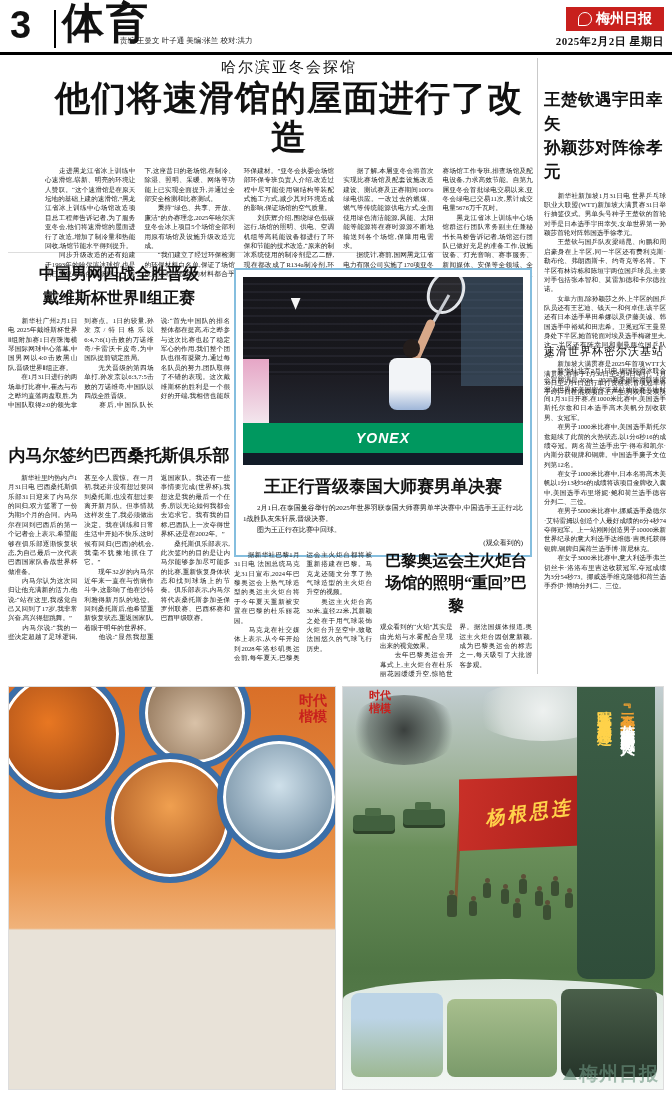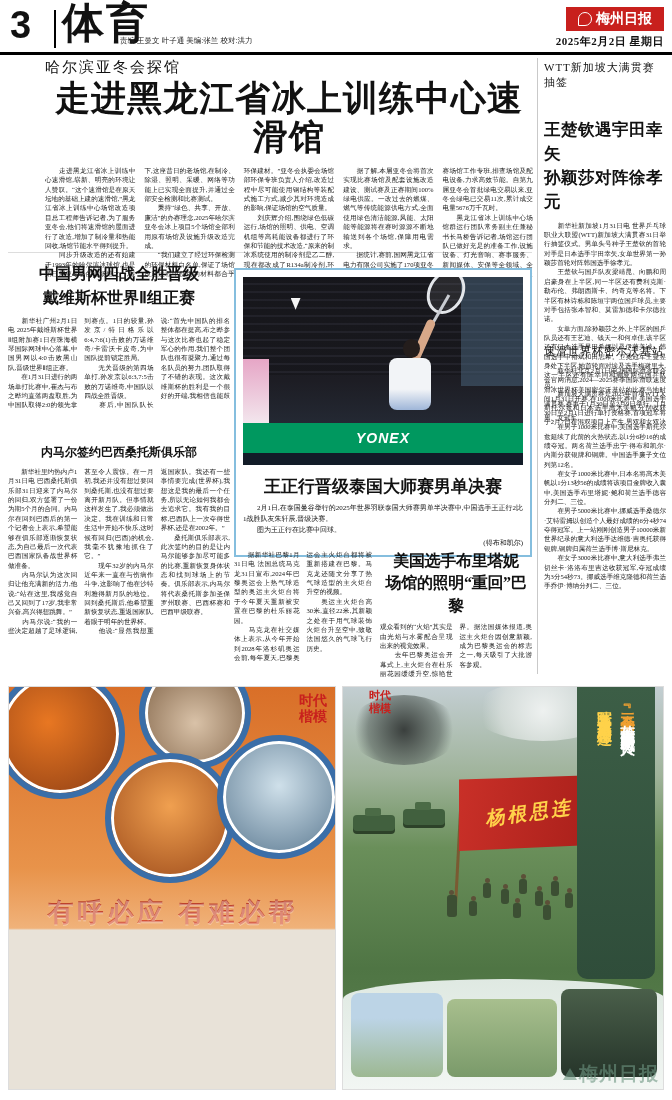--- a/index.html
+++ b/index.html
@@ -18,39 +18,39 @@
   #masthead .logo{width:12px;height:12px;border:1.5px solid #fff;border-radius:50% 50% 50% 0;display:inline-block;}
   #hdr-date{right:8px;top:34px;font-size:11px;font-weight:700;letter-spacing:.5px;}
   #hdr-rule{left:0;top:52px;width:672px;height:2.5px;background:#000;}
 
   
   .vline{width:1px;background:#c9c9c9;}
   .hline{height:1px;background:#ddd;}
 
   
   #main-story{left:45px;top:58px;width:488px;}
-  #main-story .kicker{text-align:left;font-size:15px;letter-spacing:2px;margin-bottom:3px;}
+  #main-story .kicker{text-align:center;font-size:15px;letter-spacing:2px;margin-bottom:3px;}
   #main-story .headline{text-align:center;font-size:35px;font-weight:900;letter-spacing:1px;line-height:1.1;}
   .bodytext{font-size:6.6px;line-height:1.42;text-align:justify;color:#1a1a1a;white-space:pre-line;overflow:hidden;}
   #main-story .bodytext{margin-top:9px;column-count:5;column-gap:9px;height:118px;}
 
   
   .rail{left:544px;width:122px;}
   .rail .kicker{font-size:11px;margin-bottom:5px;letter-spacing:1px;}
   .rail .hl{font-size:16.5px;font-weight:900;line-height:1.45;letter-spacing:.5px;margin-top:28px;}
   .rail .bodytext{margin-top:7px;}
   #wtt{top:60px;} #wtt .bodytext{height:206px;}
   #skate{top:344px;} #skate .bodytext{height:250px;}
 
   
   #tennis{left:8px;top:262px;width:222px;}
   #tennis .hl{text-align:center;font-size:16px;font-weight:900;line-height:1.5;}
   #tennis .bodytext{margin-top:6px;column-count:3;column-gap:7px;height:102px;}
   #neymar{left:8px;top:444px;width:222px;}
-  #neymar .hl{text-align:center;font-size:12px;font-weight:900;}
+  #neymar .hl{text-align:center;font-size:17px;font-weight:900;}
   #neymar .bodytext{margin-top:6px;column-count:3;column-gap:7px;height:212px;}
 
   
   #photo-box{left:234px;top:268px;width:298px;border:2px solid #85bede;background:#fff;padding:7px;box-sizing:border-box;}
   #photo{position:relative;height:188px;background:linear-gradient(#141417 0%,#1d1d24 55%,#2a3442 100%);overflow:hidden;}
   #photo .stands{position:absolute;left:0;top:0;right:0;height:52%;
      background:repeating-linear-gradient(#17171c 0 6px,#23232b 6px 8px);opacity:.9;}
   #photo .wall-r{position:absolute;right:0;top:0;width:22%;height:58%;background:#51708c;opacity:.45;}
   #photo .pink{position:absolute;left:0;bottom:34px;width:26px;height:72px;background:linear-gradient(#e6a6c6,#f4eef2);}
   #photo .banner{position:absolute;left:0;right:0;bottom:12px;height:30px;background:#00985f;
@@ -144,33 +144,32 @@
     <span>梅州日报</span>
   </div>
   <div class="abs" id="hdr-date">2025年2月2日  星期日</div>
   <div class="abs" id="hdr-rule"></div>
 
   <div class="abs vline" style="left:537px;top:58px;height:616px;"></div>
   <div class="abs hline" style="left:8px;top:252px;width:524px;"></div>
 
   <div class="abs" id="main-story">
     <div class="kicker">哈尔滨亚冬会探馆</div>
-    <div class="headline">走进黑龙江省冰上训练中心速滑馆</div>
+    <div class="headline">他们将速滑馆的屋面进行了改造</div>
     <div class="bodytext">　　走进黑龙江省冰上训练中心速滑馆,崭新、明亮的环境让人赞叹。“这个速滑馆是在原天坛地的基础上建的速滑馆,”黑龙江省冰上训练中心场馆改造项目总工程师告诉记者,为了服务亚冬会,他们将速滑馆的屋面进行了改造,增加了制冷量和热能回收,场馆节能水平得到提升。
 　　同步升级改造的还有始建于1993年的哈尔滨冰球馆,也是第三届亚冬会的主场馆之一,眼下,这座昔日的老场馆,在制冷、除湿、照明、采暖、网络等功能上已实现全面提升,并通过全部安全检测和比赛测试。
 　　秉持“绿色、共享、开放、廉洁”的办赛理念,2025年哈尔滨亚冬会冰上项目5个场馆全部利用原有场馆及设施升级改造完成。
 　　“我们建立了经过环保检测的环保材料白名单,保证了场馆改造过程中使用的材料都合乎环保建材。”亚冬会执委会场馆部环保专班负责人介绍,改造过程中尽可能使用钢结构等装配式施工方式,减少其对环境造成的影响,保证场馆的空气质量。
 　　刘庆辉介绍,围绕绿色低碳运行,场馆的照明、供电、空调机组等高耗能设备都进行了环保和节能的技术改造,“原来的制冰系统使用的制冷剂是乙二醇,现在都改成了R134a制冷剂,环保又高效。”
 　　据了解,本届亚冬会将首次实现比赛场馆及配套设施改造建设、测试赛及正赛期间100%绿电供应。一改过去的燃煤、燃气等传统能源供电方式,全面使用绿色清洁能源,风能、太阳能等能源将在赛时源源不断地输送到各个场馆,保障用电需求。
 　　据统计,赛前,国网黑龙江省电力有限公司实施了170项亚冬会配套电网补强工程,组建各比赛场馆工作专班,排查场馆及配电设备,力求高效节能。自第九届亚冬会首批绿电交易以来,亚冬会绿电已交易11次,累计成交电量5676万千瓦时。
 　　黑龙江省冰上训练中心场馆群运行团队常务副主任兼秘书长马桥告诉记者,场馆运行团队已做好充足的准备工作,设施设备、灯光音响、赛事服务、新闻媒体、安保等全领域、全流程都已做好演练准备,努力呈现一场绿色、共享、精彩的亚冬盛会。</div>
   </div>
 
   <div class="abs rail" id="wtt">
-    <div class="kicker">WTT新加坡大满贯赛抽签</div>
     <div class="hl">
       <span>王楚钦遇宇田幸矢</span><br>
       <span>孙颖莎对阵徐孝元</span>
     </div>
     <div class="bodytext">　　新华社新加坡1月31日电 世界乒乓球职业大联盟(WTT)新加坡大满贯赛31日举行抽签仪式。男单头号种子王楚钦的首轮对手是日本选手宇田幸矢,女单世界第一孙颖莎首轮对阵韩国选手徐孝元。
 　　王楚钦与国乒队友梁靖昆、向鹏和周启豪身在上半区,同一半区还有费利克斯·勒布伦、弗朗西斯卡、约奇克等名将。下半区有林诗栋和陈垣宇两位国乒球员,主要对手包括张本智和、莫雷加德和卡尔德拉诺。
 　　女单方面,除孙颖莎之外,上半区的国乒队员还有王艺迪、钱天一和何卓佳,该半区还有日本选手早田希娜以及伊藤美诚、韩国选手申裕斌和田志希。卫冕冠军王曼昱身处下半区,她首轮面对埃及选手梅谢里夫,这一半区还有陈幸同和蒯曼两位国乒队员。
 　　新加坡大满贯赛是2025年首项WTT大满贯赛,赛事于1月30日至2月9日举行。1月30日至2月1日进行单打资格赛,首项冠军将于2月7日在混双项目上产生,男双和女双决赛于2月8日进行,单打冠军将于2月9日产生。</div>
   </div>
 
@@ -216,46 +215,45 @@
       <div class="torso"></div>
       <div class="pink"></div>
       <div class="banner">
         <span>YONEX</span>
       </div>
       <div class="floorline"></div>
     </div>
     <div class="hl">王正行晋级泰国大师赛男单决赛</div>
     <div class="cap">　　2月1日,在泰国曼谷举行的2025年世界羽联泰国大师赛男单半决赛中,中国选手王正行2比1战胜队友朱轩辰,晋级决赛。
 　　图为王正行在比赛中回球。</div>
-    <div class="credit">(得布和凯尔)</div>
+    <div class="credit">(观众看到的)</div>
   </div>
 
   <div class="abs" id="paris">
     <div class="pl">
       <div class="bodytext">　　据新华社巴黎1月31日电 法国总统马克龙31日宣布,2024年巴黎奥运会上热气球造型的奥运主火炬台将于今年夏天重新被安置在巴黎的杜乐丽花园。
 　　马克龙在社交媒体上表示,从今年开始到2028年洛杉矶奥运会前,每年夏天,巴黎奥运会主火炬台都将被重新搭建在巴黎。马克龙还随文分享了热气球造型的主火炬台升空的视频。
 　　奥运主火炬台高30米,直径22米,其新颖之处在于用气球装饰火炬台升至空中,致敬法国悠久的气球飞行历史。</div>
     </div>
     <div class="pr">
       <div class="hl">
-        <span>美国选手布里塔妮</span><br>
+        <span>巴黎奥运会主火炬台</span><br>
         <span>场馆的照明“重回”巴黎</span>
       </div>
       <div class="bodytext">观众看到的“火焰”其实是由光焰与水雾配合呈现出来的视觉效果。
 　　去年巴黎奥运会开幕式上,主火炬台在杜乐丽花园缓缓升空,惊艳世界。据法国媒体报道,奥运主火炬台因创意新颖,成为巴黎奥运会的标志之一,每天吸引了大批游客参观。</div>
     </div>
   </div>
 
   <div class="abs poster" id="poster-l">
     <div class="abs pcirc" id="pc1"></div>
     <div class="abs pcirc" id="pc2"></div>
     <div class="abs pcirc" id="pc3"></div>
     <div class="abs pcirc" id="pc4"></div>
     <div class="abs seal" id="seal-l">时代楷模</div>
-    <div class="abs" id="slogan">有呼必应 有难必帮</div>
   </div>
 
   <div class="abs poster" id="poster-r">
     <div class="abs" id="smoke1"></div>
     <div class="abs" id="smoke2"></div>
     <div class="abs seal" id="seal-r">时代楷模</div>
     <div class="abs vehicle" style="left:10px;top:128px;"></div>
     <div class="abs vehicle" style="left:60px;top:122px;"></div>
     <div class="abs vehicle" style="left:150px;top:118px;width:36px;"></div>
     <div class="abs vehicle" style="left:196px;top:126px;"></div>

